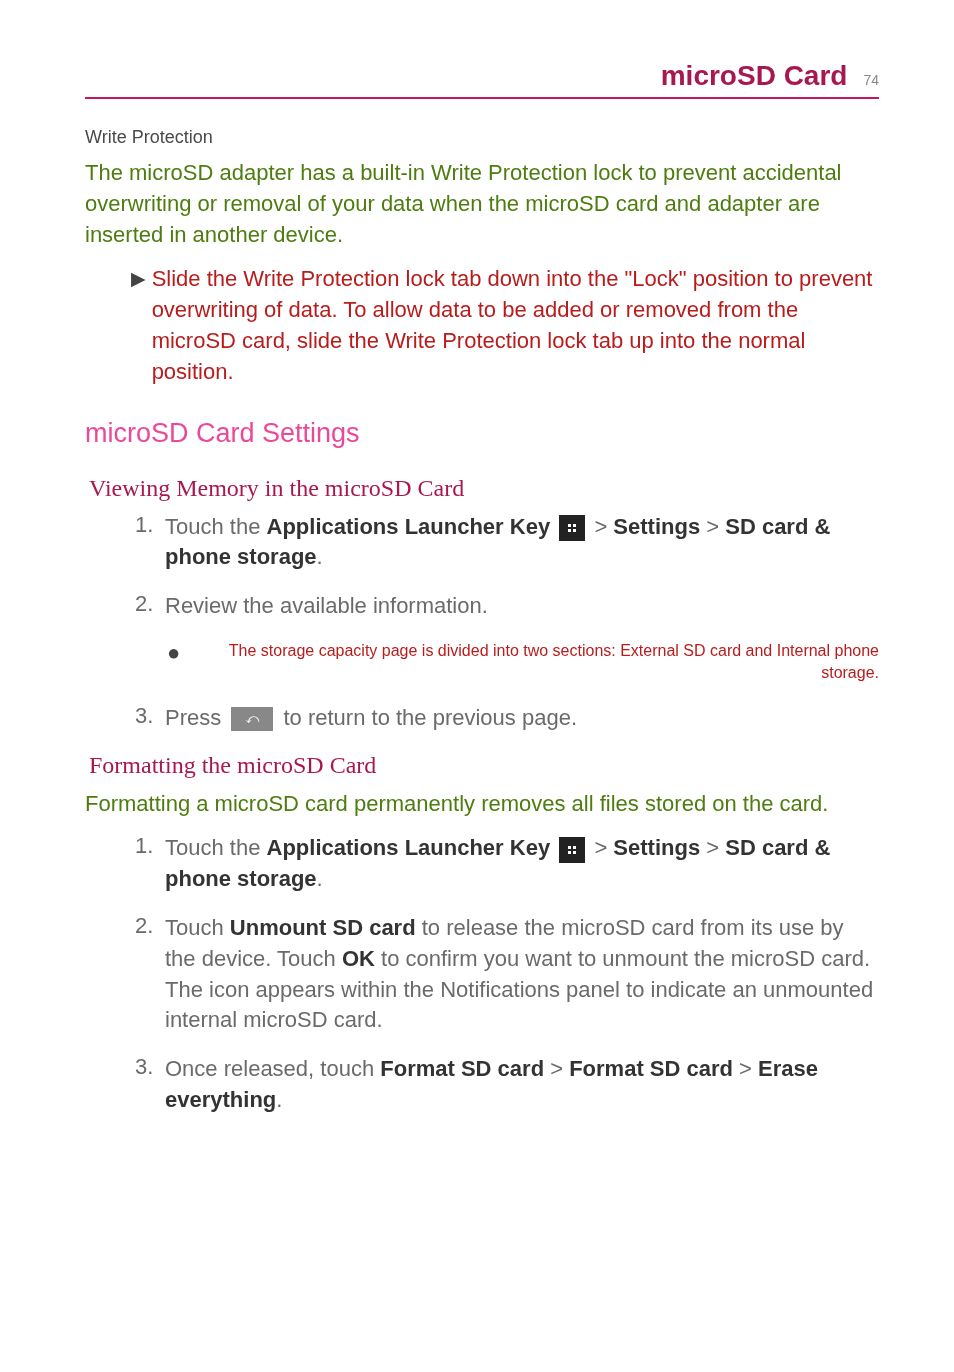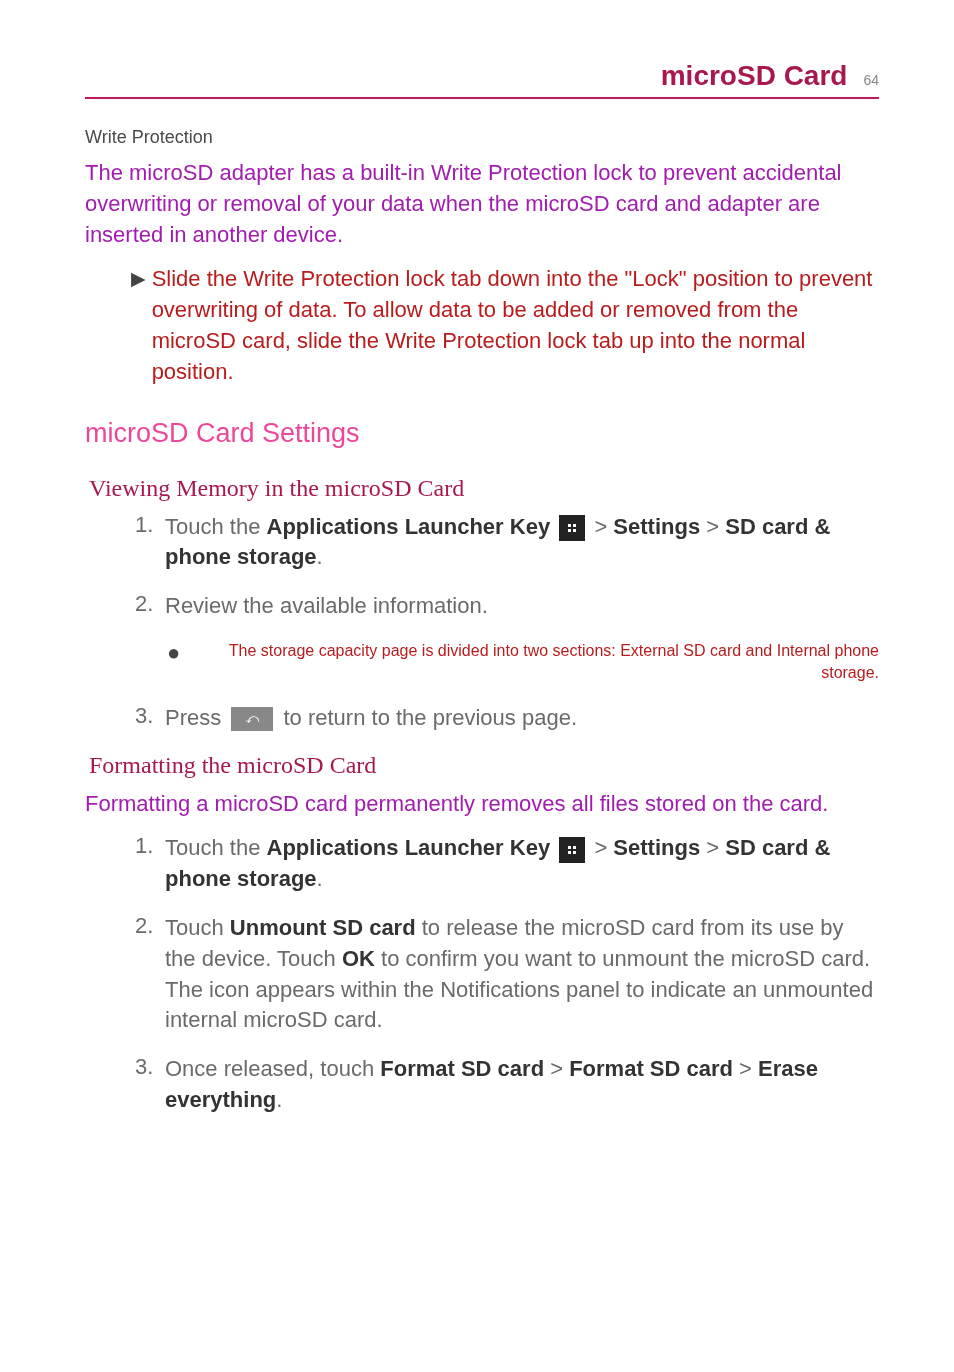--- a/index.html
+++ b/index.html
@@ -34,21 +34,21 @@
       color: #888;
       font-size: 14px;
     }
     .subheading {
       color: #4a4a4a;
       font-size: 18px;
       font-weight: normal;
       margin-bottom: 10px;
     }
     .body-text {
-      color: #a21caf;
+      color: #4d7c0f;
       font-size: 22px;
       line-height: 1.4;
       margin-bottom: 14px;
     }
     .bullet-block {
       display: flex;
       margin-left: 46px;
       margin-bottom: 30px;
     }
     .bullet-marker {
@@ -147,21 +147,21 @@
       font-size: 16px;
       line-height: 1.4;
       text-align: right;
     }
   </style>
 </head>
 <body>
 
 <div class="header">
   <span class="header-title">microSD Card</span>
-  <span class="header-page">64</span>
+  <span class="header-page">74</span>
 </div>
 
 <div class="subheading">Write Protection</div>
 <div class="body-text">The microSD adapter has a built-in Write Protection lock to prevent accidental overwriting or removal of your data when the microSD card and adapter are inserted in another device.</div>
 
 <div class="bullet-block">
   <span class="bullet-marker">▶</span>
   <span class="bullet-text">Slide the Write Protection lock tab down into the "Lock" position to prevent overwriting of data. To allow data to be added or removed from the microSD card, slide the Write Protection lock tab up into the normal position.</span>
 </div>
 

